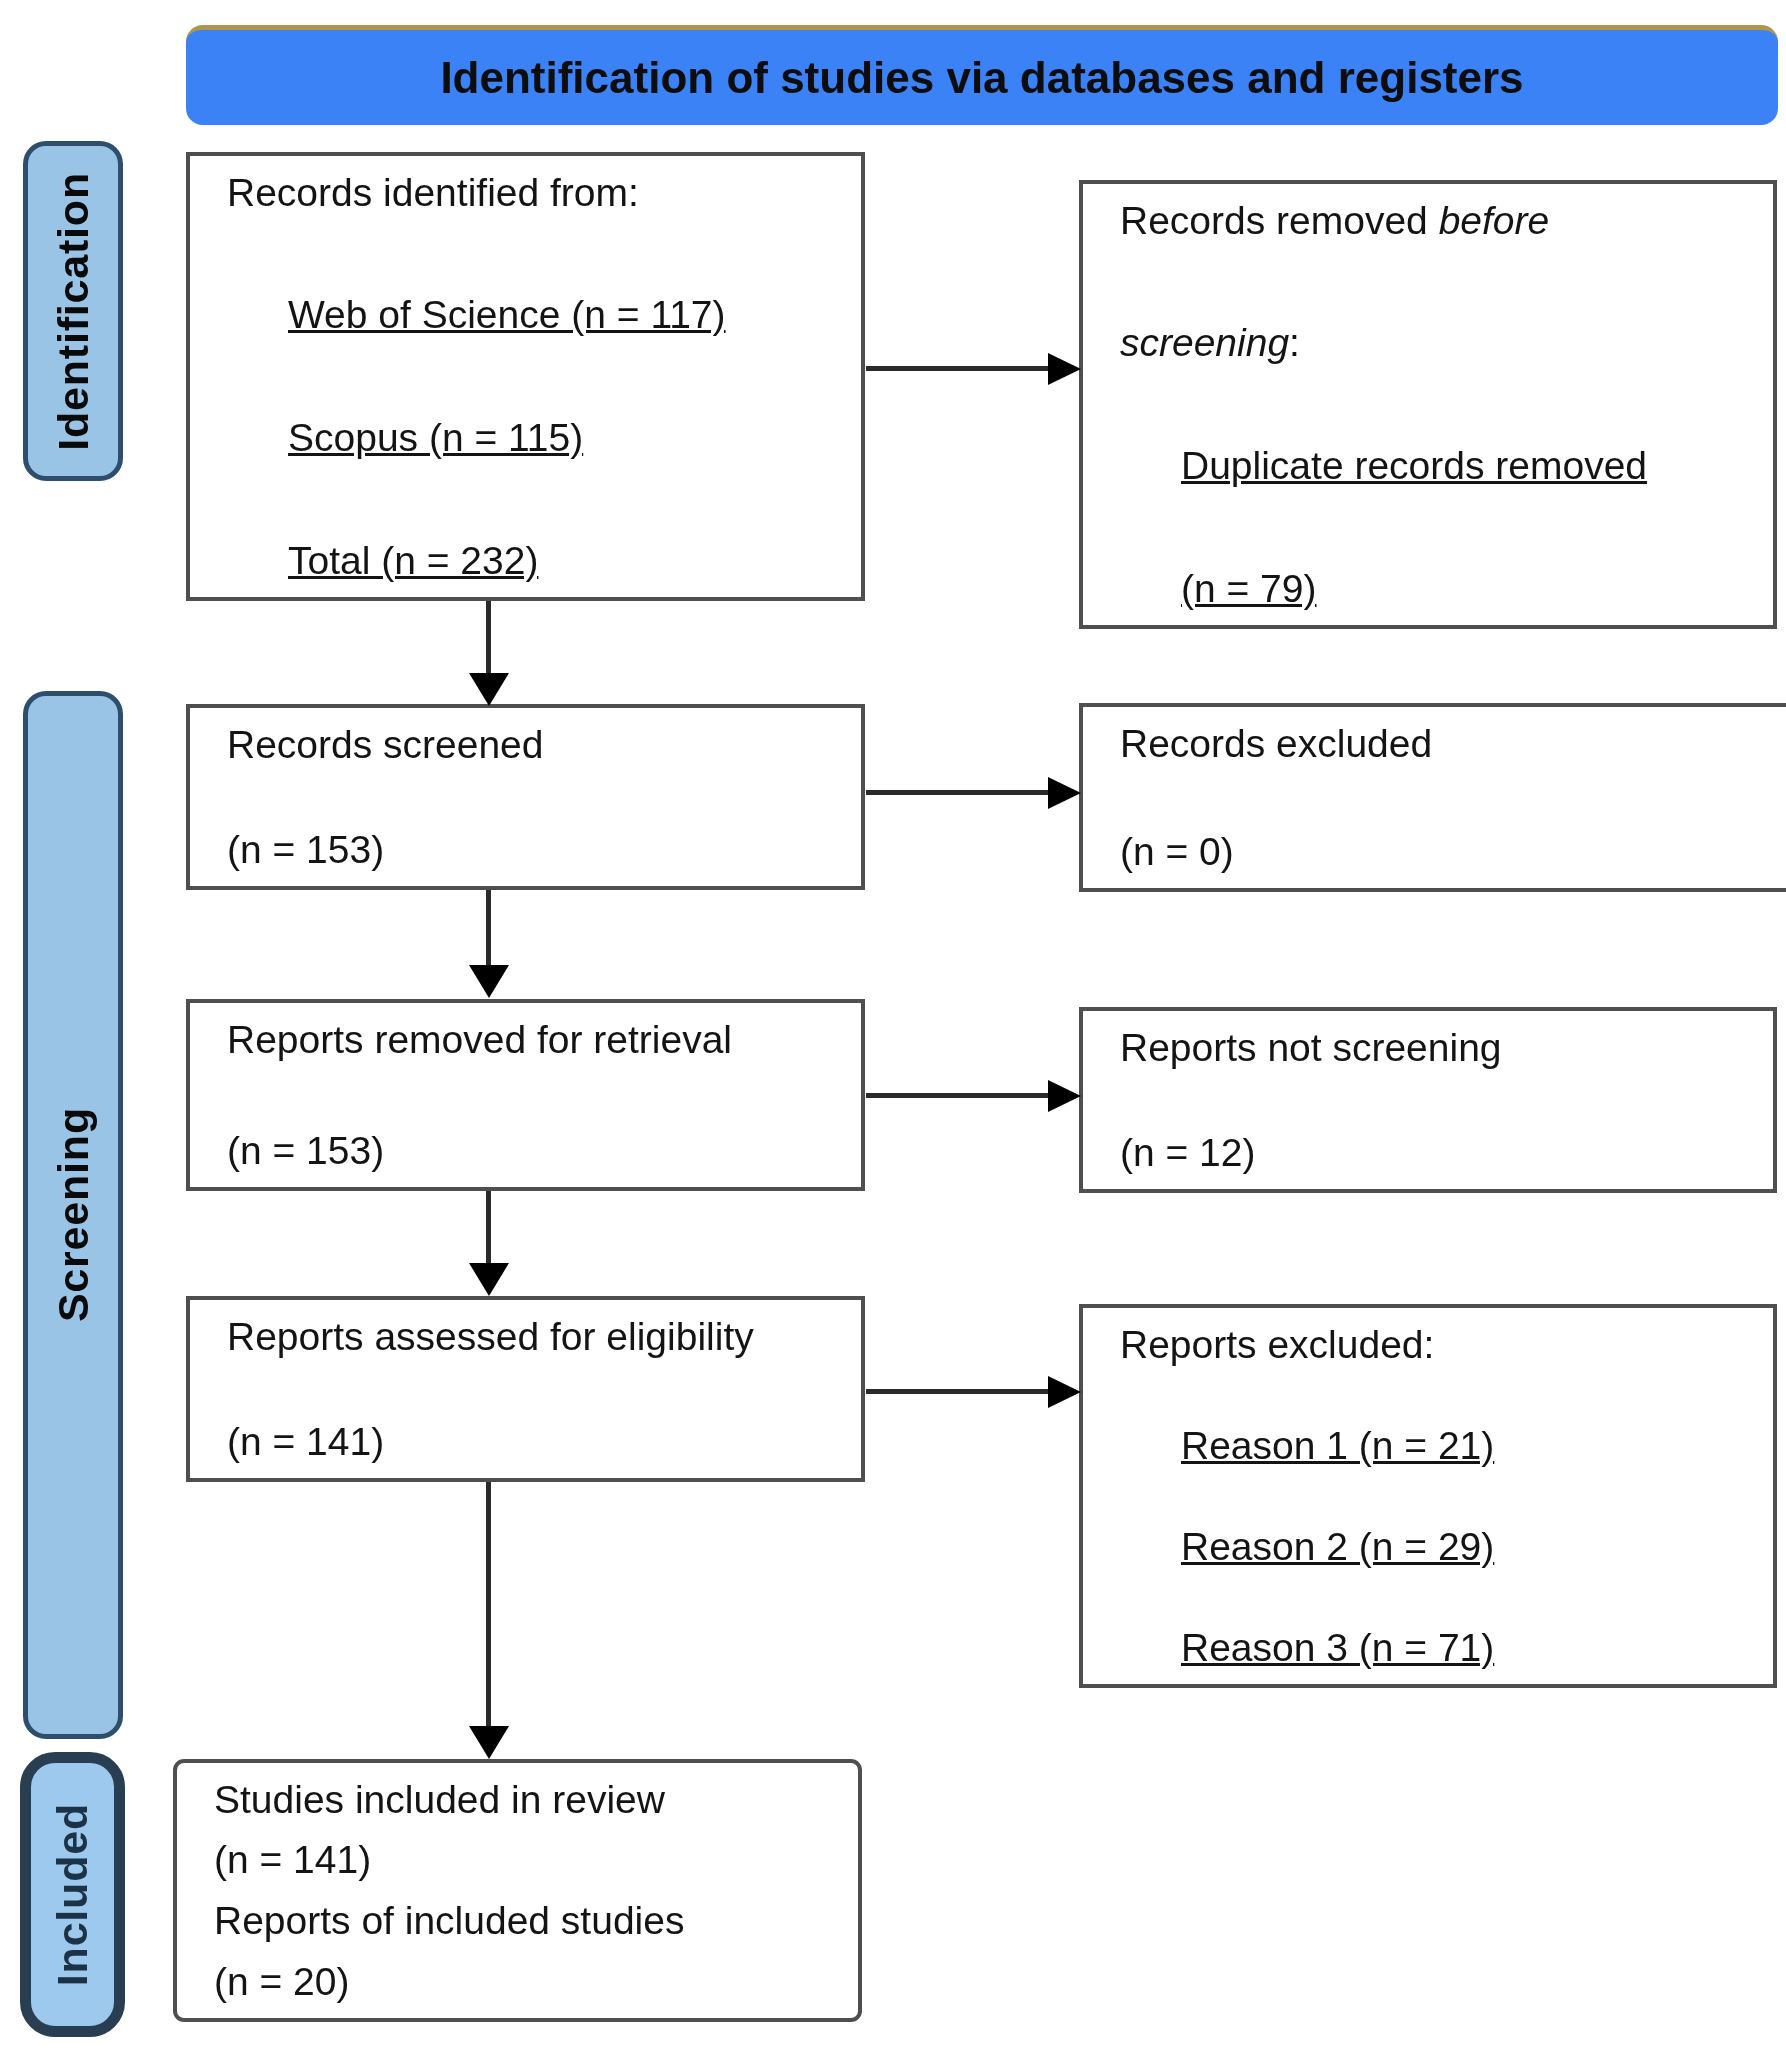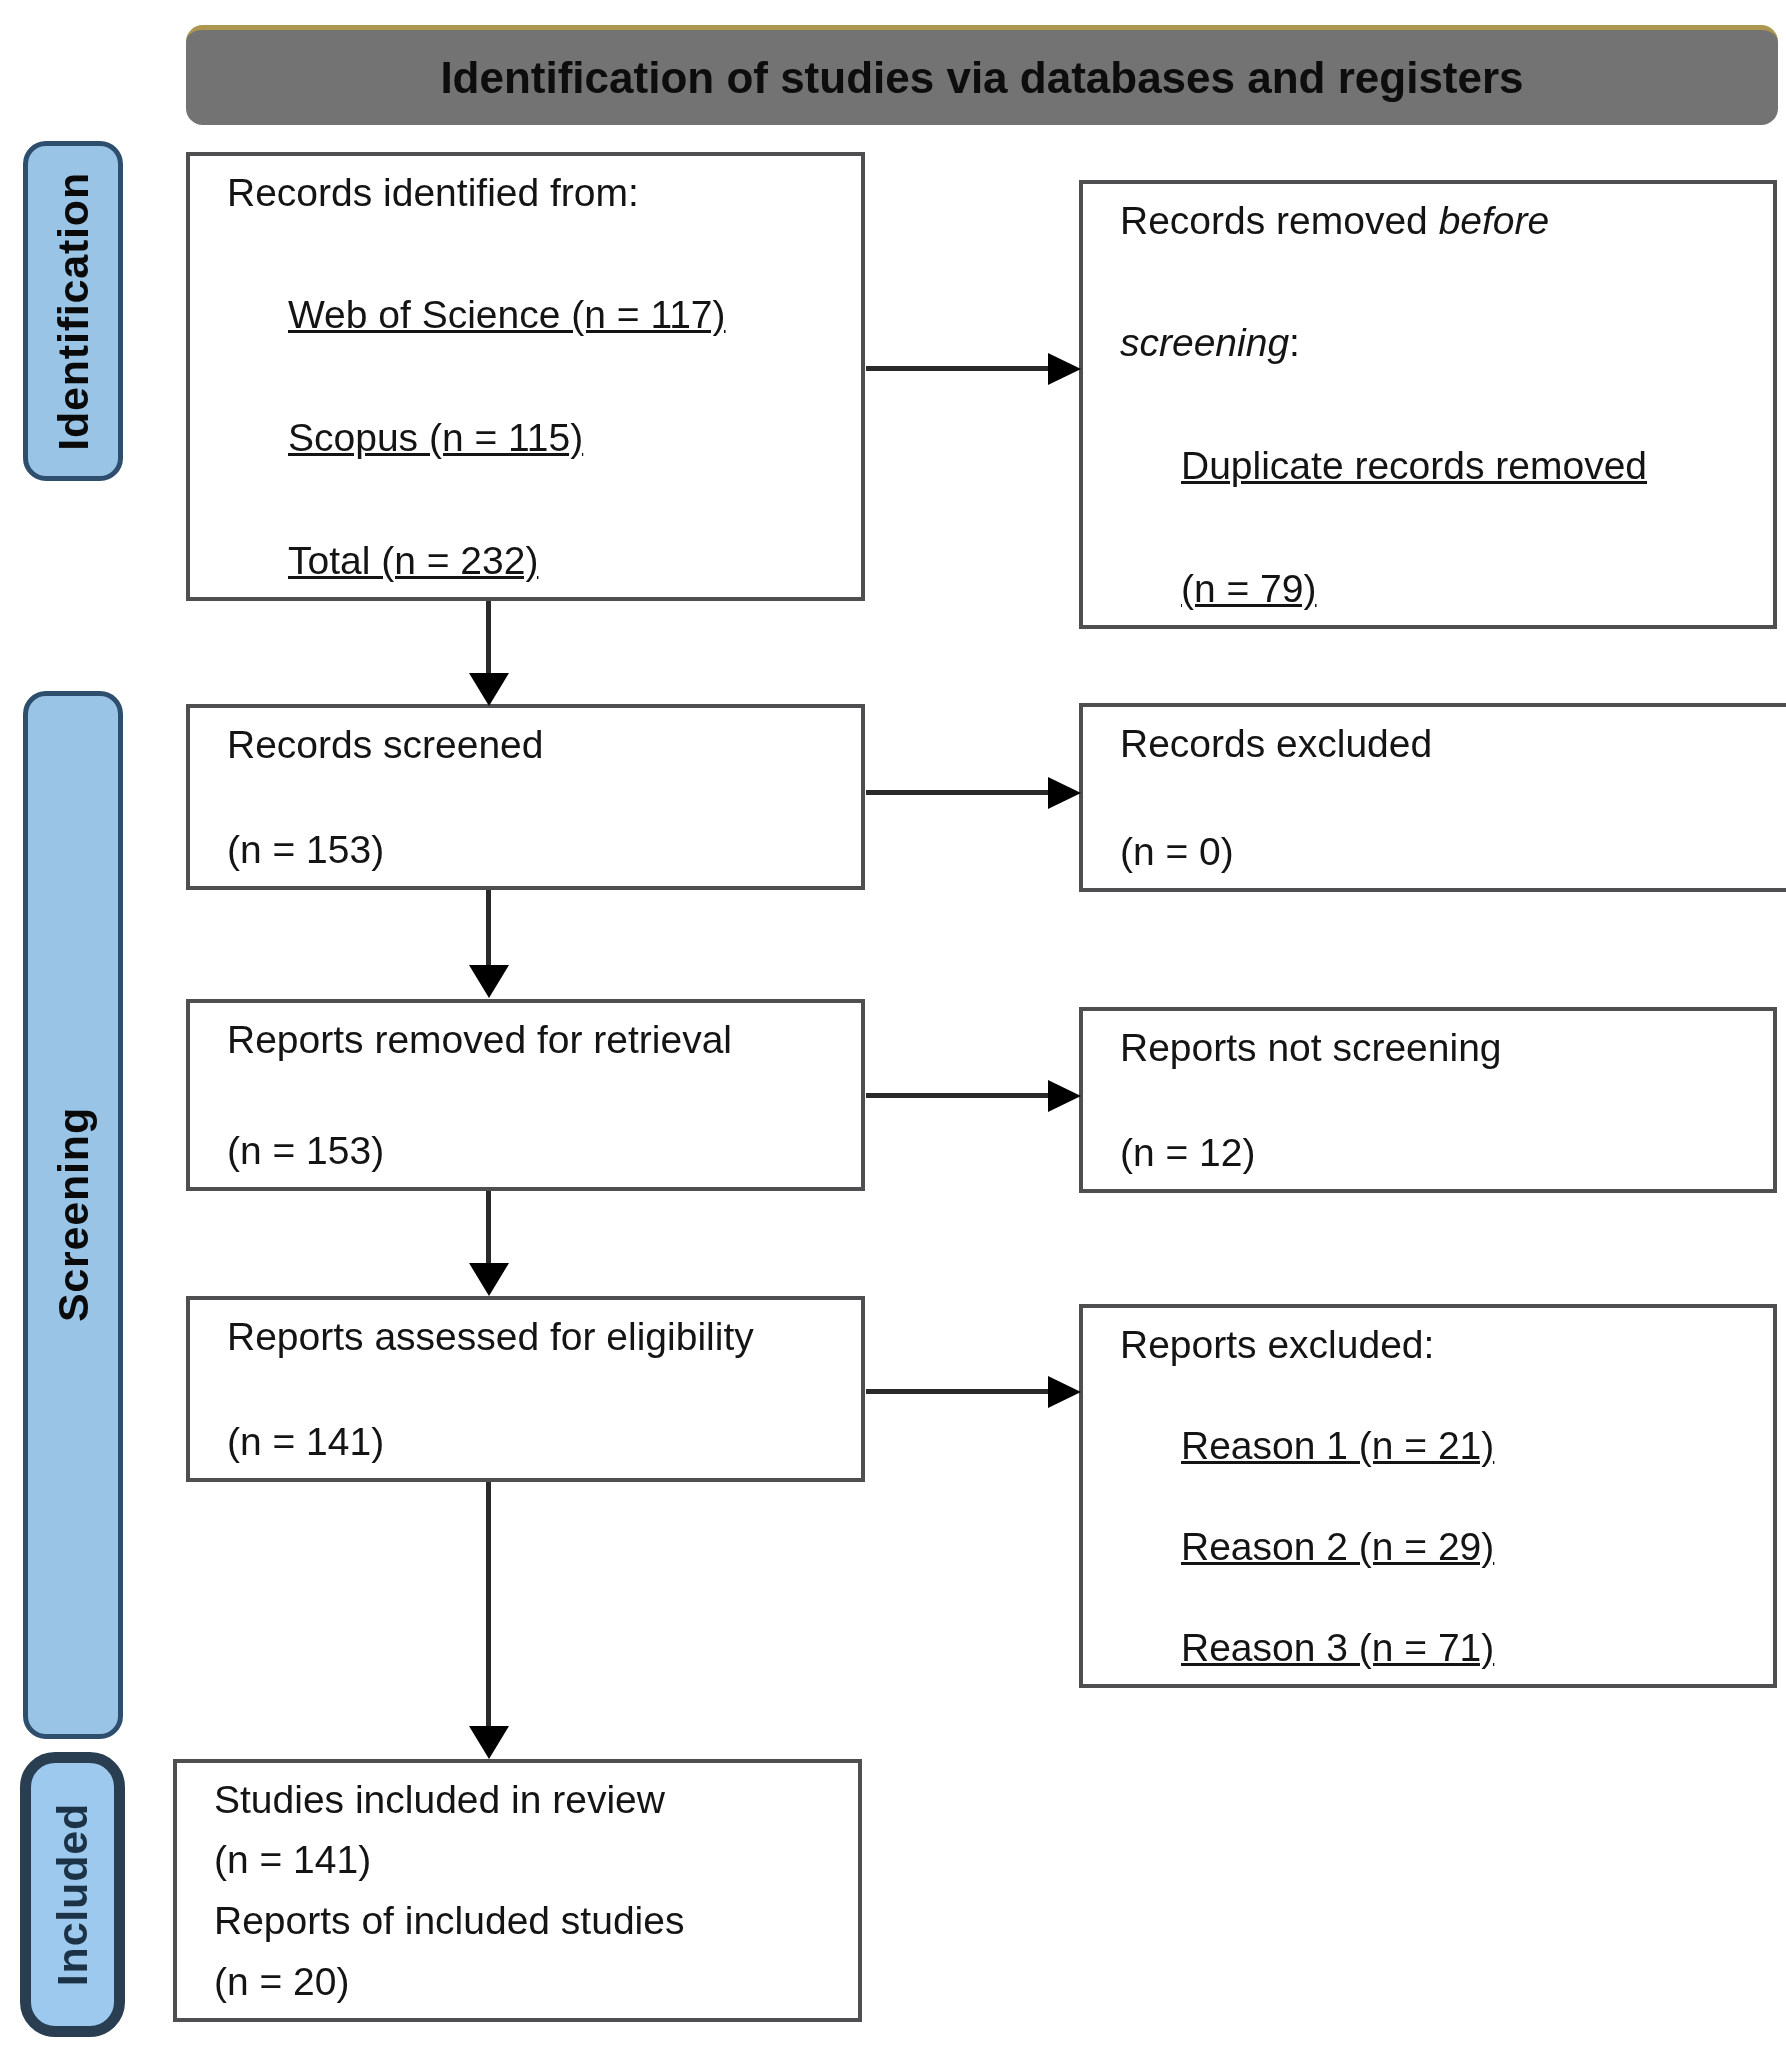--- a/index.html
+++ b/index.html
@@ -2,21 +2,21 @@
 <html style="font-size:12px"><head>
 <meta charset="utf-8">
 <style>
   html,body{margin:0;padding:0;background:#ffffff;}
   body{width:1786px;height:2056px;font-family:"Liberation Sans",sans-serif;}
   #canvas{position:relative;width:1786px;height:2056px;background:#ffffff;overflow:hidden;}
 
   
   #banner{
     position:absolute;left:186px;top:25px;width:1592px;height:100px;
-    background:#737373;border-radius:16.7px;border-top:5.3px solid #AD9750;
+    background:#3b82f6;border-radius:16.7px;border-top:5.3px solid #AD9750;
     display:flex;align-items:center;justify-content:center;
     font-weight:bold;font-size:44px;color:#0d0d0d;box-sizing:border-box;
   }
 
   
   .stage{
     position:absolute;background:#9AC4E6;border:5.3px solid #2E4E6D;border-radius:23px;
     display:flex;align-items:center;justify-content:center;box-sizing:border-box;
   }
   .vlabel{
@@ -38,21 +38,21 @@
   .line.indent{padding-left:61px;text-decoration:underline;}
 
   #box-identified{left:186px;top:152px;width:679px;height:449px;}
   #box-removed{left:1079px;top:152px;width:698px;height:449px;margin-top:28px;}
   #box-screened{left:186px;top:704px;width:679px;height:186px;gap:10px;}
   #box-excluded{left:1079px;top:703px;width:724px;height:189px;}
   #box-sought{left:186px;top:999px;width:679px;height:192px;}
   #box-notretrieved{left:1079px;top:1007px;width:698px;height:186px;}
   #box-assessed{left:186px;top:1296px;width:679px;height:186px;}
   #box-reportsexcluded{left:1079px;top:1304px;width:698px;height:384px;}
-  #box-included{left:173px;top:1759px;width:689px;height:263px;}
+  #box-included{left:173px;top:1759px;width:689px;height:263px;border-radius:11px;}
 
   
   .varrow{position:absolute;width:5.3px;background:#2a2a2a;}
   .vhead{position:absolute;left:50%;transform:translateX(-50%);bottom:-32px;width:0;height:0;
     border-left:20px solid transparent;border-right:20px solid transparent;border-top:33px solid #000;}
   .harrow{position:absolute;height:5.3px;background:#2a2a2a;}
   .hhead{position:absolute;top:50%;transform:translateY(-50%);right:-32px;width:0;height:0;
     border-top:16.7px solid transparent;border-bottom:16.7px solid transparent;border-left:33px solid #000;}
 
   #v1{left:486px;top:601px;height:73px;}

